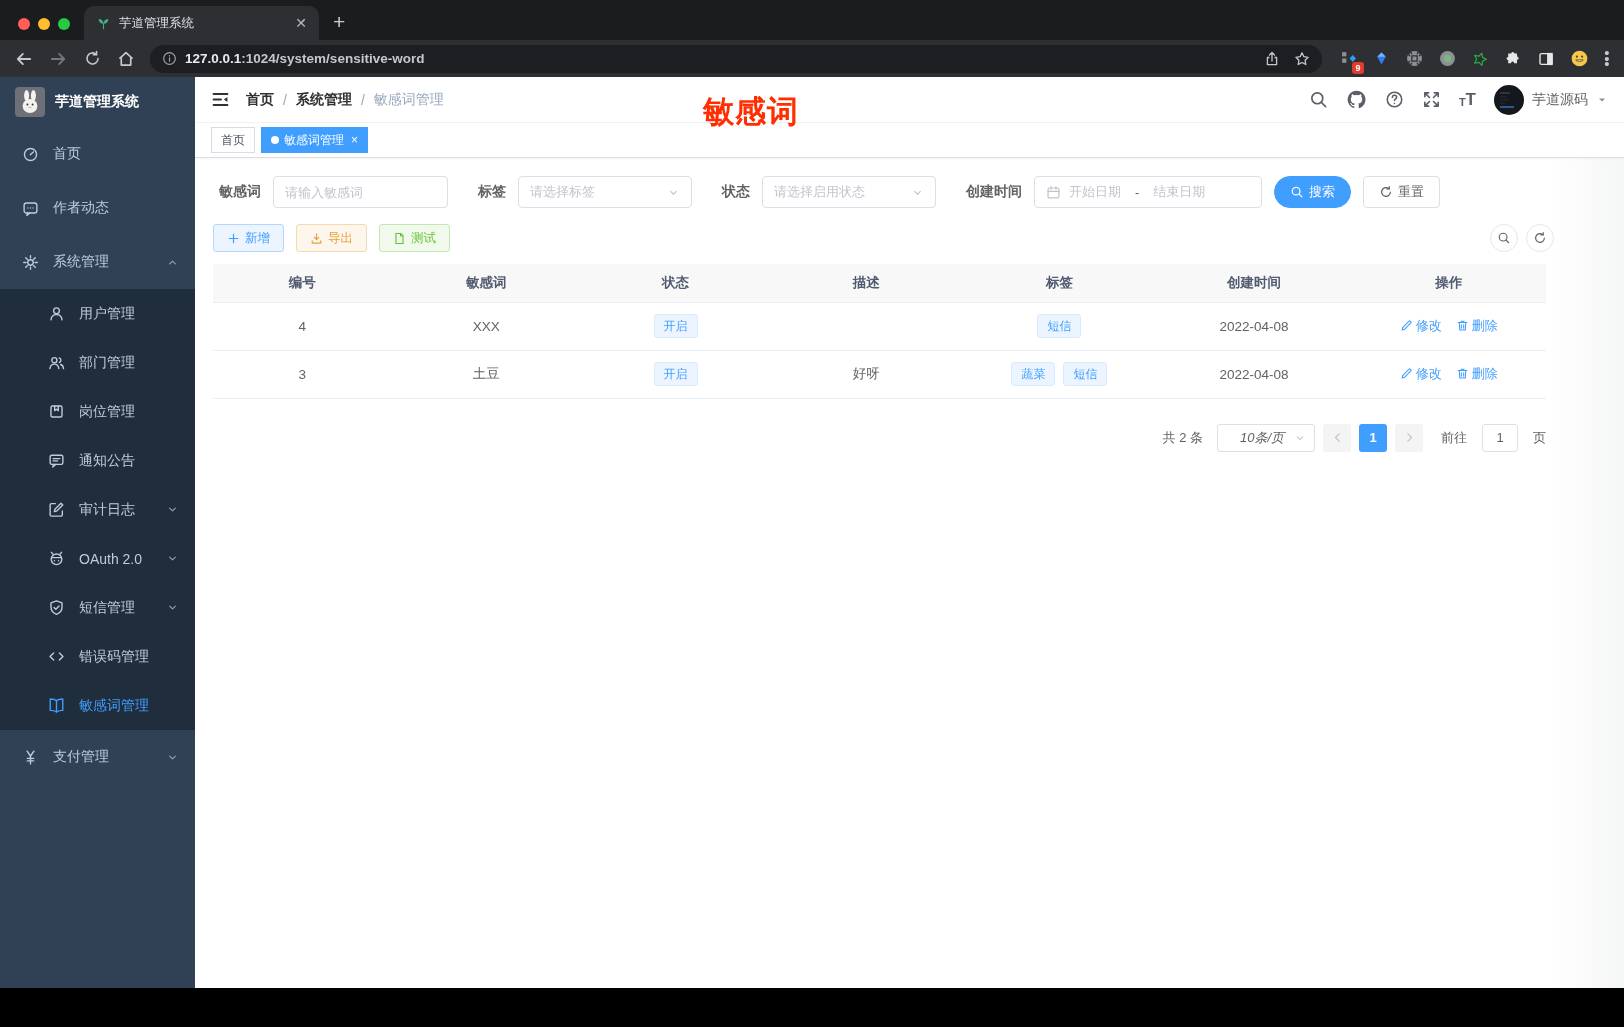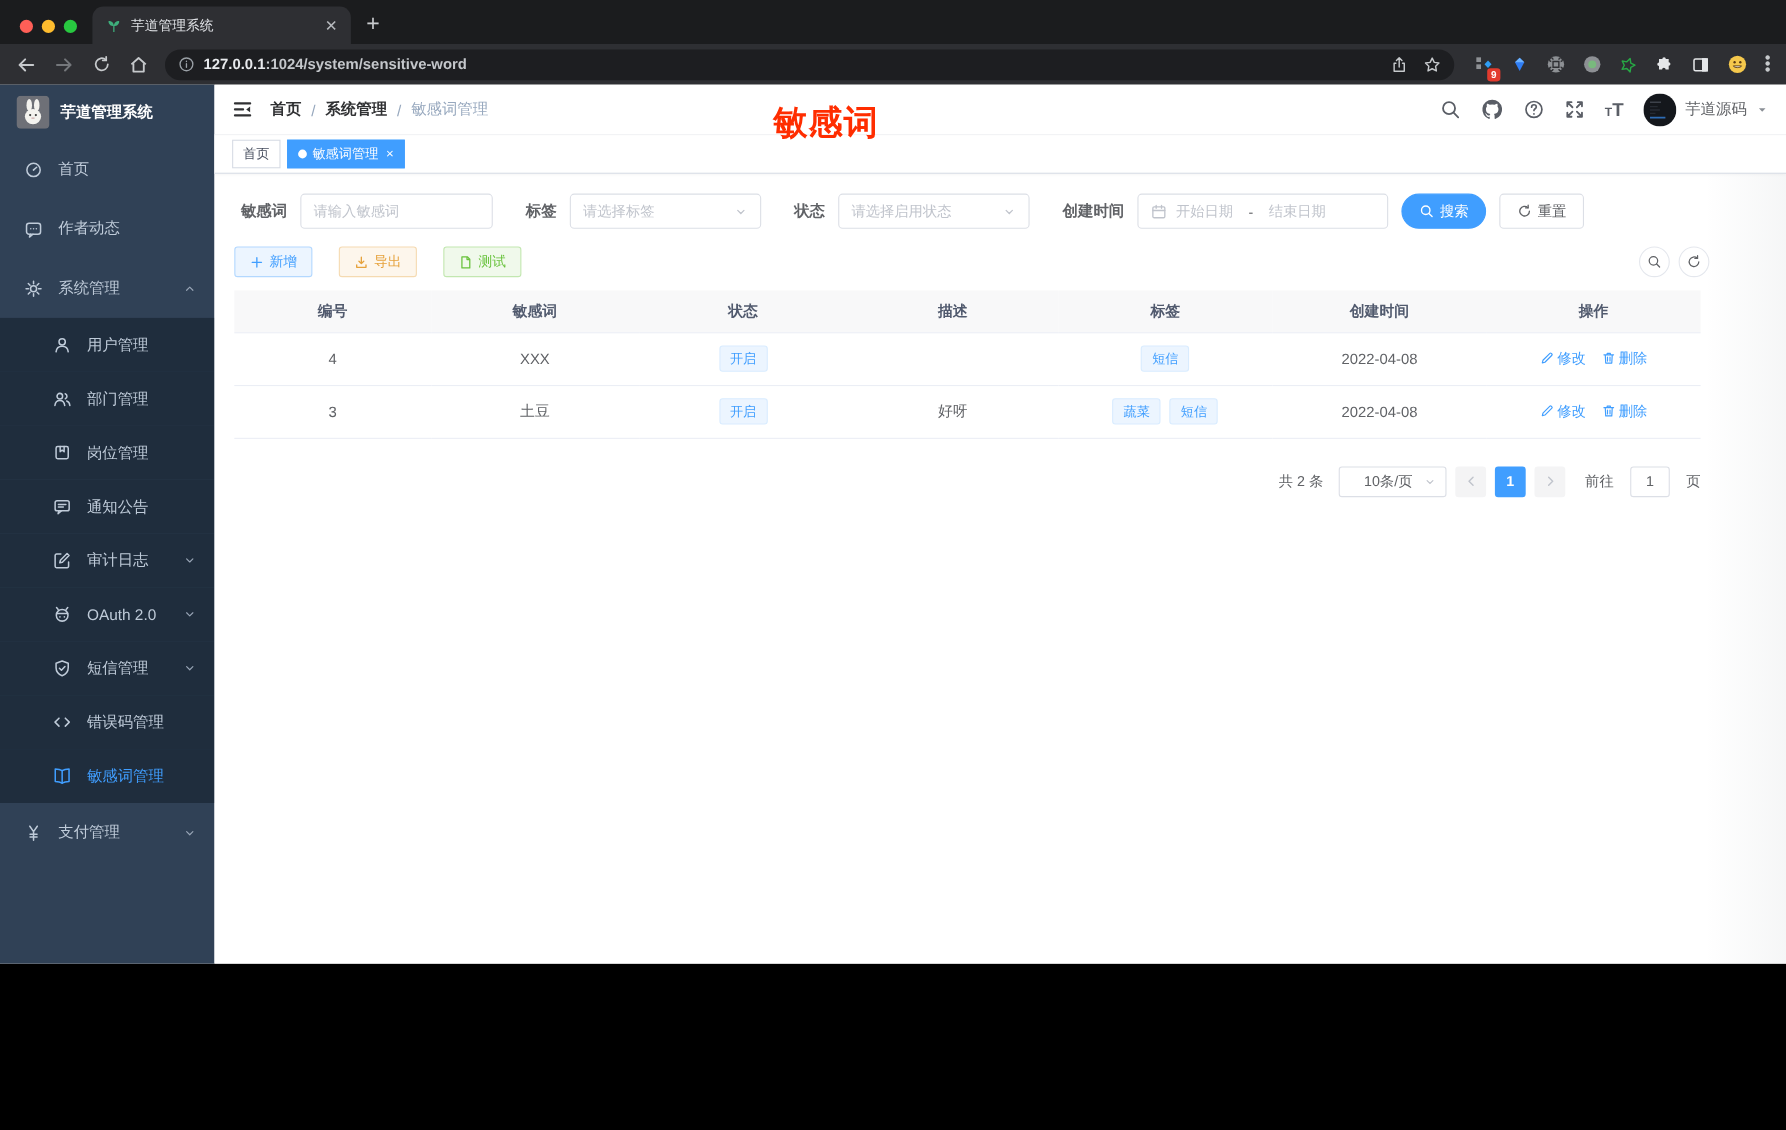--- a/index.html
+++ b/index.html
@@ -1,18 +1,18 @@
 <!DOCTYPE html>
 <html><head>
 <meta charset="utf-8">
 <style>
   * { margin:0; padding:0; box-sizing:border-box; }
   html,body { width:1624px; height:1027px; overflow:hidden; background:#000; }
   body { font-family:"Liberation Sans","DejaVu Sans",sans-serif; }
-  .screen { width:1624px; height:876px; position:relative; background:#fff; display:flex; flex-direction:column; }
+  .screen { width:1624px; height:988px; position:relative; background:#fff; display:flex; flex-direction:column; }
 
   
   .tabstrip { height:40px; background:#1b1c1e; display:flex; align-items:flex-end; flex:none; }
   .lights { display:flex; gap:8px; align-items:center; padding:0 14px 10px 18px; }
   .light { width:12px; height:12px; border-radius:50%; }
   .light.r { background:#ff5f57; } .light.y { background:#febc2e; } .light.g { background:#28c840; }
   .tab { width:235px; height:34px; background:#2e2f33; border-radius:10px 10px 0 0; display:flex; align-items:center; padding:0 12px; gap:8px; color:#dfe1e5; font-size:12.5px; }
   .tab-title { flex:1; white-space:nowrap; overflow:hidden; }
   .tab-close { color:#b6b9bd; font-size:14px; line-height:1; cursor:default; }
   .newtab { color:#c8cacd; font-size:21px; margin:0 0 6px 14px; font-weight:300; }
@@ -67,47 +67,47 @@
   .tv-tag { height:26px; display:inline-flex; align-items:center; gap:5px; padding:0 9px; border:1px solid #d8dce5; background:#fff; color:#495060; font-size:12px; cursor:pointer; }
   .tv-tag.active { background:#409eff; border-color:#409eff; color:#fff; }
   .tv-dot { width:8px; height:8px; border-radius:50%; background:#fff; display:inline-block; }
   .tv-close { font-size:12px; margin-left:2px; }
 
   
   .content { flex:1; padding:18px 78px 0 18px; position:relative; }
   .filter-row { display:flex; align-items:center; margin:0 0 16px 6px; }
   .f-label { font-size:14px; font-weight:700; color:#606266; margin-right:12px; white-space:nowrap; }
   .f-box { height:32px; border:1px solid #dcdfe6; border-radius:4px; background:#fff; display:flex; align-items:center; padding:0 11px; margin-right:30px; font-size:13px; color:#606266; }
-  .f-box input { border:none; outline:none; width:100%; font-size:13px; color:#a21caf; font-family:Liberation Mono, monospace; background:transparent; }
+  .f-box input { border:none; outline:none; width:100%; font-size:13px; color:#a21caf; font-family:Liberation Sans, sans-serif; background:transparent; }
   .f-box input::placeholder { color:#c0c4cc; }
   .ph { color:#c0c4cc; white-space:nowrap; }
   .sel-caret { margin-left:auto; color:#c0c4cc; display:inline-flex; }
   .btn { height:32px; border-radius:4px; font-size:13px; display:inline-flex; align-items:center; gap:5px; padding:0 15px; cursor:pointer; border:1px solid #dcdfe6; background:#fff; color:#606266; font-family:inherit; }
   .btn-primary { background:#409eff; border-color:#409eff; color:#fff; }
   .btn-sm { height:28px; font-size:12.5px; padding:0 13px; border-radius:3px; }
   .btn-plain-blue { background:#ecf5ff; border-color:#b3d8ff; color:#409eff; }
   .btn-plain-orange { background:#fdf6ec; border-color:#f5dab1; color:#e6a23c; }
   .btn-plain-green { background:#f0f9eb; border-color:#c2e7b0; color:#67c23a; }
-  .toolbar-row { display:flex; align-items:center; gap:24px; margin-bottom:12px; }
+  .toolbar-row { display:flex; align-items:center; gap:12px; margin-bottom:12px; }
   .tool-right { margin-left:auto; margin-right:-8px; display:flex; gap:8px; }
   .circle-btn { width:28px; height:28px; border-radius:50%; border:1px solid #e4e7ed; background:#fff; color:#606266; display:inline-flex; align-items:center; justify-content:center; cursor:pointer; }
 
   
   table { width:100%; border-collapse:collapse; table-layout:fixed; }
   thead th { height:38px; background:#f8f8f9; color:#515a6e; font-size:13.5px; font-weight:700; text-align:center; border-bottom:1px solid #ebeef5; }
   tbody td { height:48px; text-align:center; font-size:13.5px; color:#606266; border-bottom:1px solid #ebeef5; }
   .pill { display:inline-block; height:24px; line-height:22px; padding:0 9px; background:#ecf5ff; border:1px solid #d9ecff; border-radius:3px; color:#409eff; font-size:12px; }
   .pill + .pill { margin-left:8px; }
   .op { color:#409eff; font-size:13px; display:inline-flex; align-items:center; gap:3px; cursor:pointer; text-decoration:none; }
   .op + .op { margin-left:14px; }
 
   
   .pager { display:flex; align-items:center; justify-content:flex-end; margin-top:25px; font-size:13px; color:#606266; gap:8px; }
   .pg-total { margin-right:6px; }
-  .pg-size { width:98px; height:28px; border:1px solid #dcdfe6; border-radius:3px; display:flex; align-items:center; padding:0 8px 0 12px; color:#606266; background:#fff; cursor:pointer; }
+  .pg-size { width:98px; height:28px; border:1px solid #dcdfe6; border-radius:3px; display:flex; align-items:center; padding:0 8px 0 12px; color:#606266; background:#fff; cursor:pointer;font-style:italic; }
   .pg-btn { width:28px; height:28px; background:#f4f4f5; border-radius:3px; display:inline-flex; align-items:center; justify-content:center; color:#c0c4cc; cursor:pointer; }
   .pg-cur { width:28px; height:28px; background:#409eff; color:#fff; border-radius:3px; display:inline-flex; align-items:center; justify-content:center; font-weight:700; }
   .pg-goto { display:flex; align-items:center; gap:15px; margin-left:10px; }
   .pg-input { width:36px; height:28px; border:1px solid #dcdfe6; border-radius:3px; text-align:center; font-size:13px; color:#606266; outline:none; font-family:inherit; }
   .ico, .ico svg { display:inline-flex; }
 </style>
 </head>
 <body>
 
 <div class="screen">

